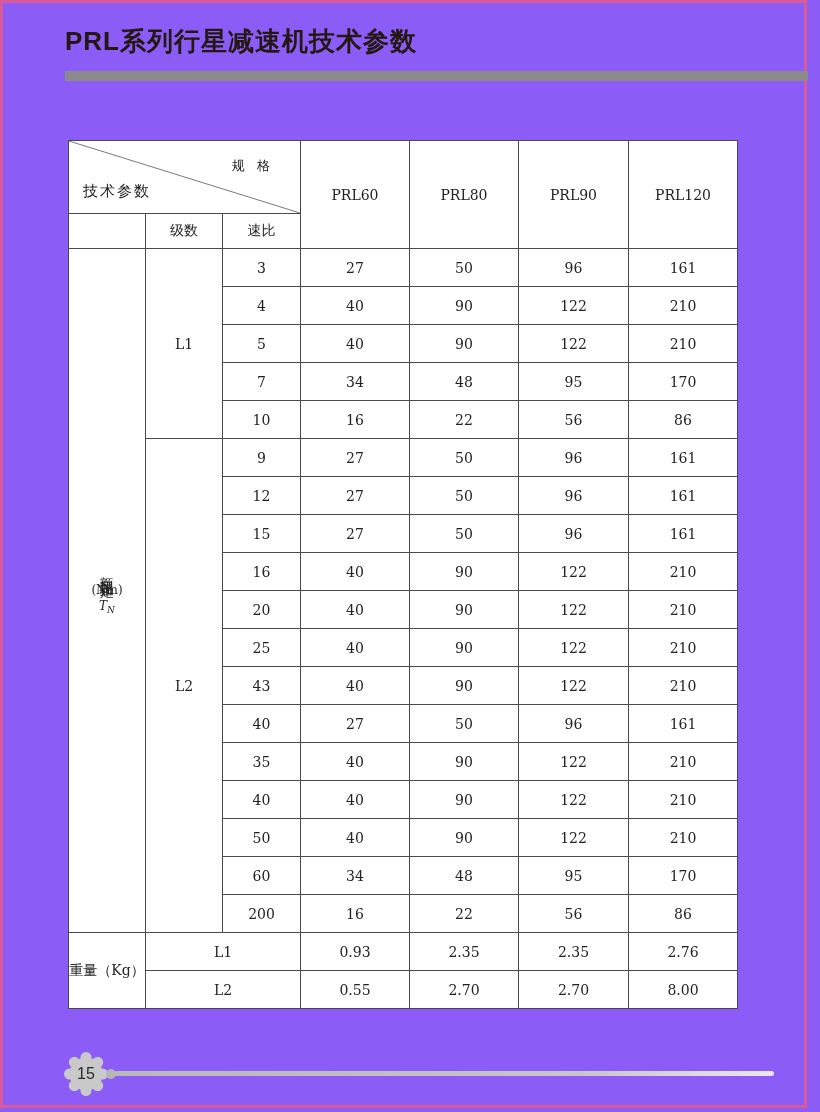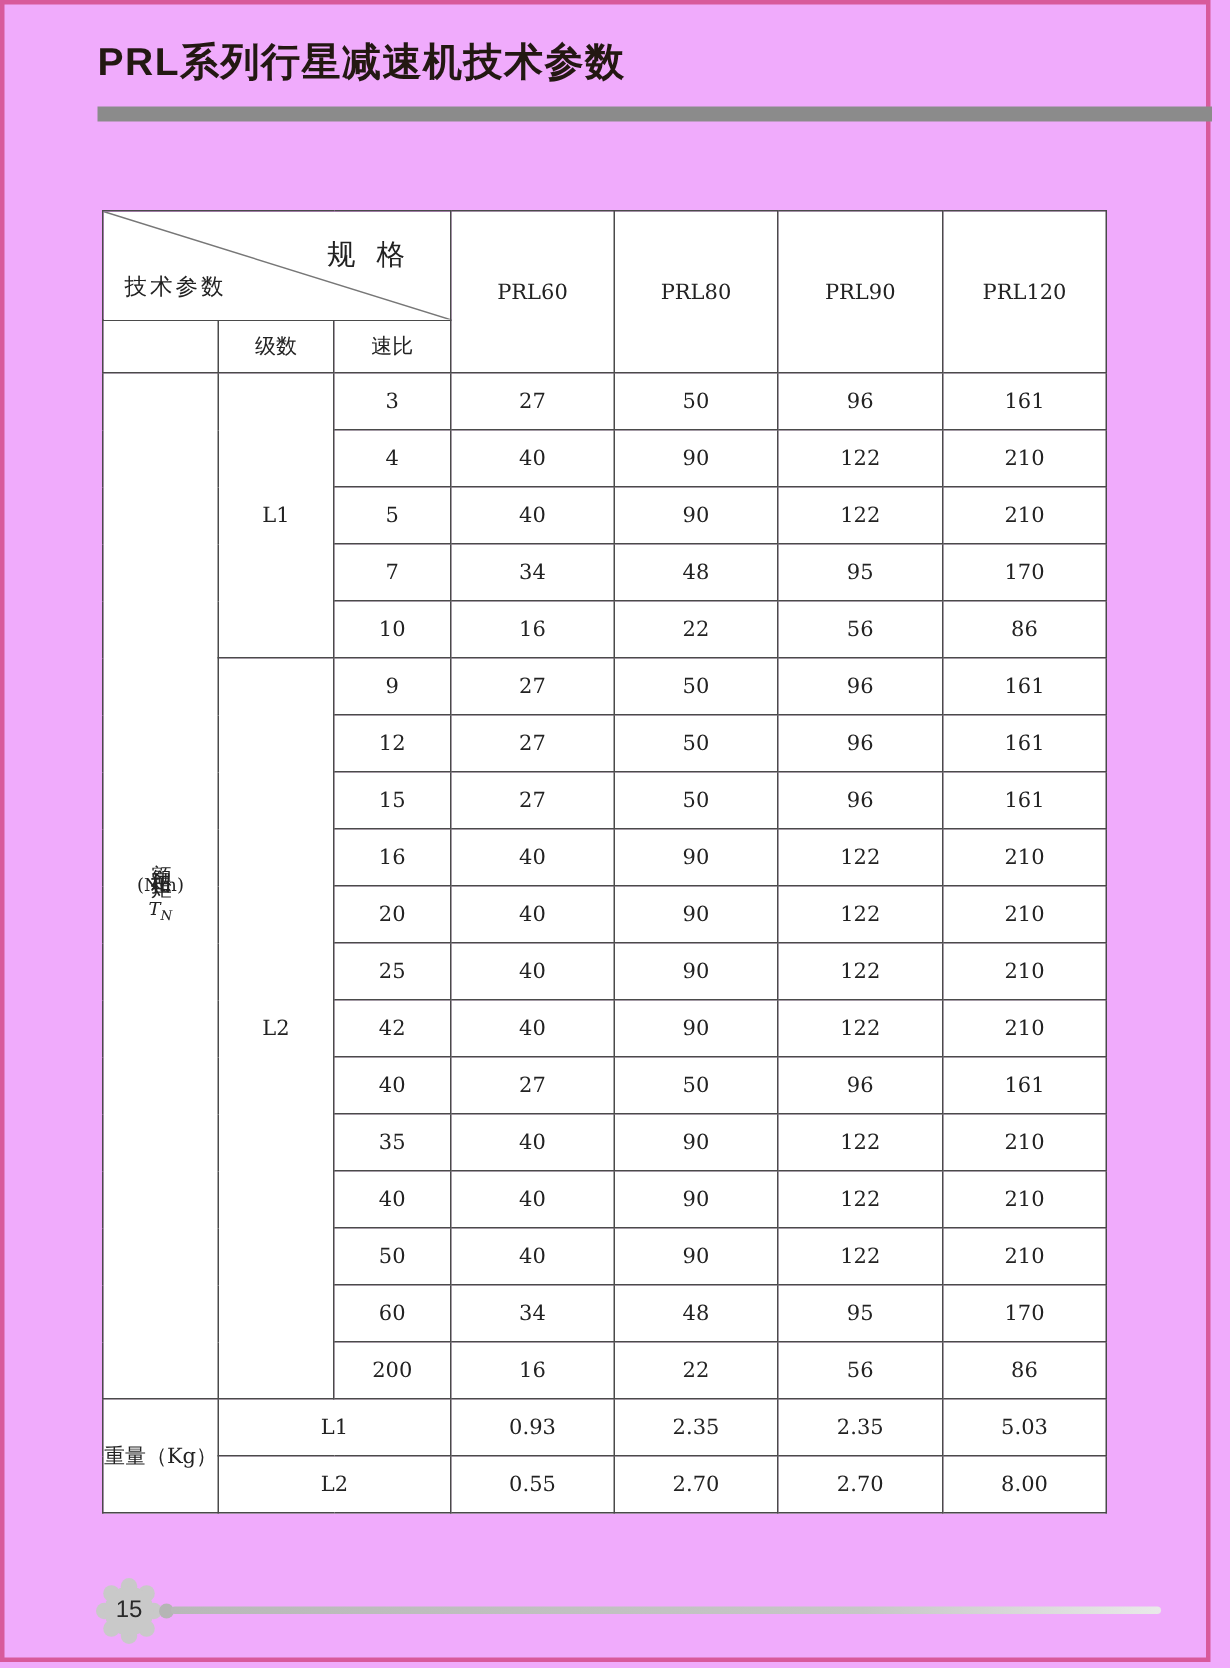--- a/index.html
+++ b/index.html
@@ -1,37 +1,37 @@
 <!DOCTYPE html>
 <html><head>
 <meta charset="utf-8">
 <style>
   html,body{margin:0;padding:0;background:#ffffff;}
-  .page{position:relative;width:820px;height:1112px;background:#f0abfc;overflow:hidden;
+  .page{position:relative;width:820px;height:1112px;background:#8b5cf6;overflow:hidden;
         font-family:"Liberation Sans",sans-serif;}
   .frame{position:absolute;left:0;top:0;width:801px;height:1102px;
          border:3px solid #d85a9b;box-sizing:content-box;pointer-events:none;}
   .title{position:absolute;left:65px;top:24px;margin:0;font-size:26px;font-weight:bold;
          color:#231812;letter-spacing:1px;font-family:"Liberation Sans",sans-serif;}
   .title-bar{position:absolute;left:65px;top:71px;width:743px;height:10px;background:#8b8b8b;}
 
   table.spec{position:absolute;left:68px;top:140px;border-collapse:collapse;table-layout:fixed;
              font-family:"DejaVu Serif","Liberation Serif",serif;color:#222;}
   table.spec td,table.spec th{border:1px solid #4a4a4a;padding:0;text-align:center;
              vertical-align:middle;font-weight:normal;font-size:14px;background:#fff;}
   tr.data-row{height:38px;}
   tr.hdr1{height:73px;}
   tr.hdr2{height:35px;}
   td.shade,th.shade{background:#d6d3cc;}
   td.stage-cell{background:#d6d3cc;font-size:15px;}
   th.prl{font-size:15px;}
   th.sub{font-size:15px;}
   td.diag{position:relative;}
   td.diag svg{position:absolute;left:0;top:0;width:100%;height:100%;}
-  .diag-top{position:absolute;top:16px;right:26px;font-size:19px;letter-spacing:4px;}
+  .diag-top{position:absolute;top:16px;right:26px;font-size:13px;letter-spacing:4px;}
   .diag-bottom{position:absolute;bottom:12px;left:14px;font-size:15px;letter-spacing:2px;}
   td.torque-cell{background:#fff;}
   .t-chars{writing-mode:vertical-rl;text-orientation:upright;margin:0 auto;font-size:14px;
            letter-spacing:3px;line-height:1;}
   .t-unit{font-size:12px;margin-top:6px;}
   .t-sym{font-size:12px;font-style:italic;margin-top:2px;}
   .t-sym sub{font-size:9px;}
   td.weight-label{font-size:14px;background:#fff;}
 
   .footer{position:absolute;left:0px;top:1048px;width:820px;height:60px;}
@@ -162,21 +162,21 @@
           <td class="">210</td>
         </tr>
         <tr class="data-row">
           <td class="shade">25</td>
           <td class="shade">40</td>
           <td class="shade">90</td>
           <td class="shade">122</td>
           <td class="shade">210</td>
         </tr>
         <tr class="data-row">
-          <td class="">42</td>
+          <td class="">43</td>
           <td class="">40</td>
           <td class="">90</td>
           <td class="">122</td>
           <td class="">210</td>
         </tr>
         <tr class="data-row">
           <td class="shade">40</td>
           <td class="shade">27</td>
           <td class="shade">50</td>
           <td class="shade">96</td>
@@ -216,21 +216,21 @@
           <td class="">22</td>
           <td class="">56</td>
           <td class="">86</td>
         </tr>
         <tr class="data-row">
           <td class="weight-label" rowspan="2">重量（Kg）</td>
           <td class="shade" colspan="2">L1</td>
           <td class="shade">0.93</td>
           <td class="shade">2.35</td>
           <td class="shade">2.35</td>
-          <td class="shade">5.03</td>
+          <td class="shade">2.76</td>
         </tr>
         <tr class="data-row">
           <td class="" colspan="2">L2</td>
           <td class="">0.55</td>
           <td class="">2.70</td>
           <td class="">2.70</td>
           <td class="">8.00</td>
         </tr>
       </tbody>
   </table>

